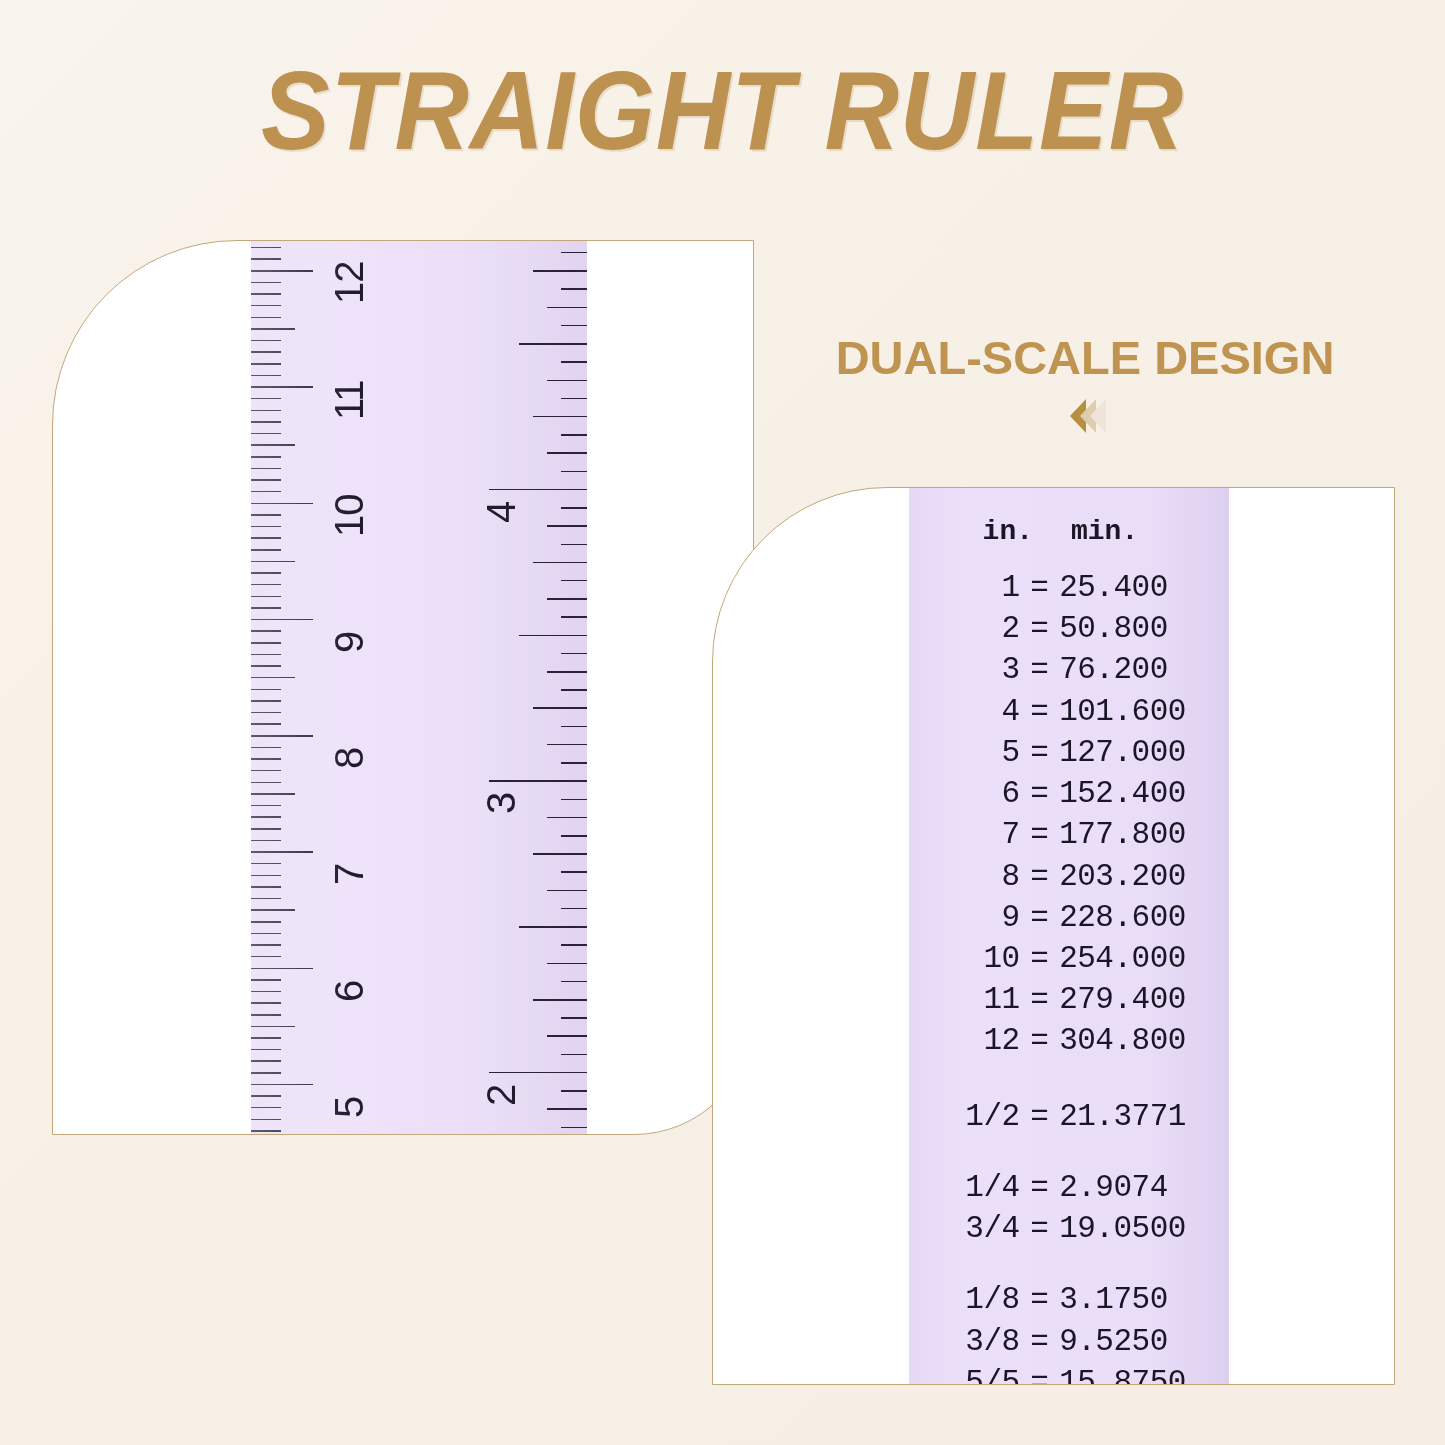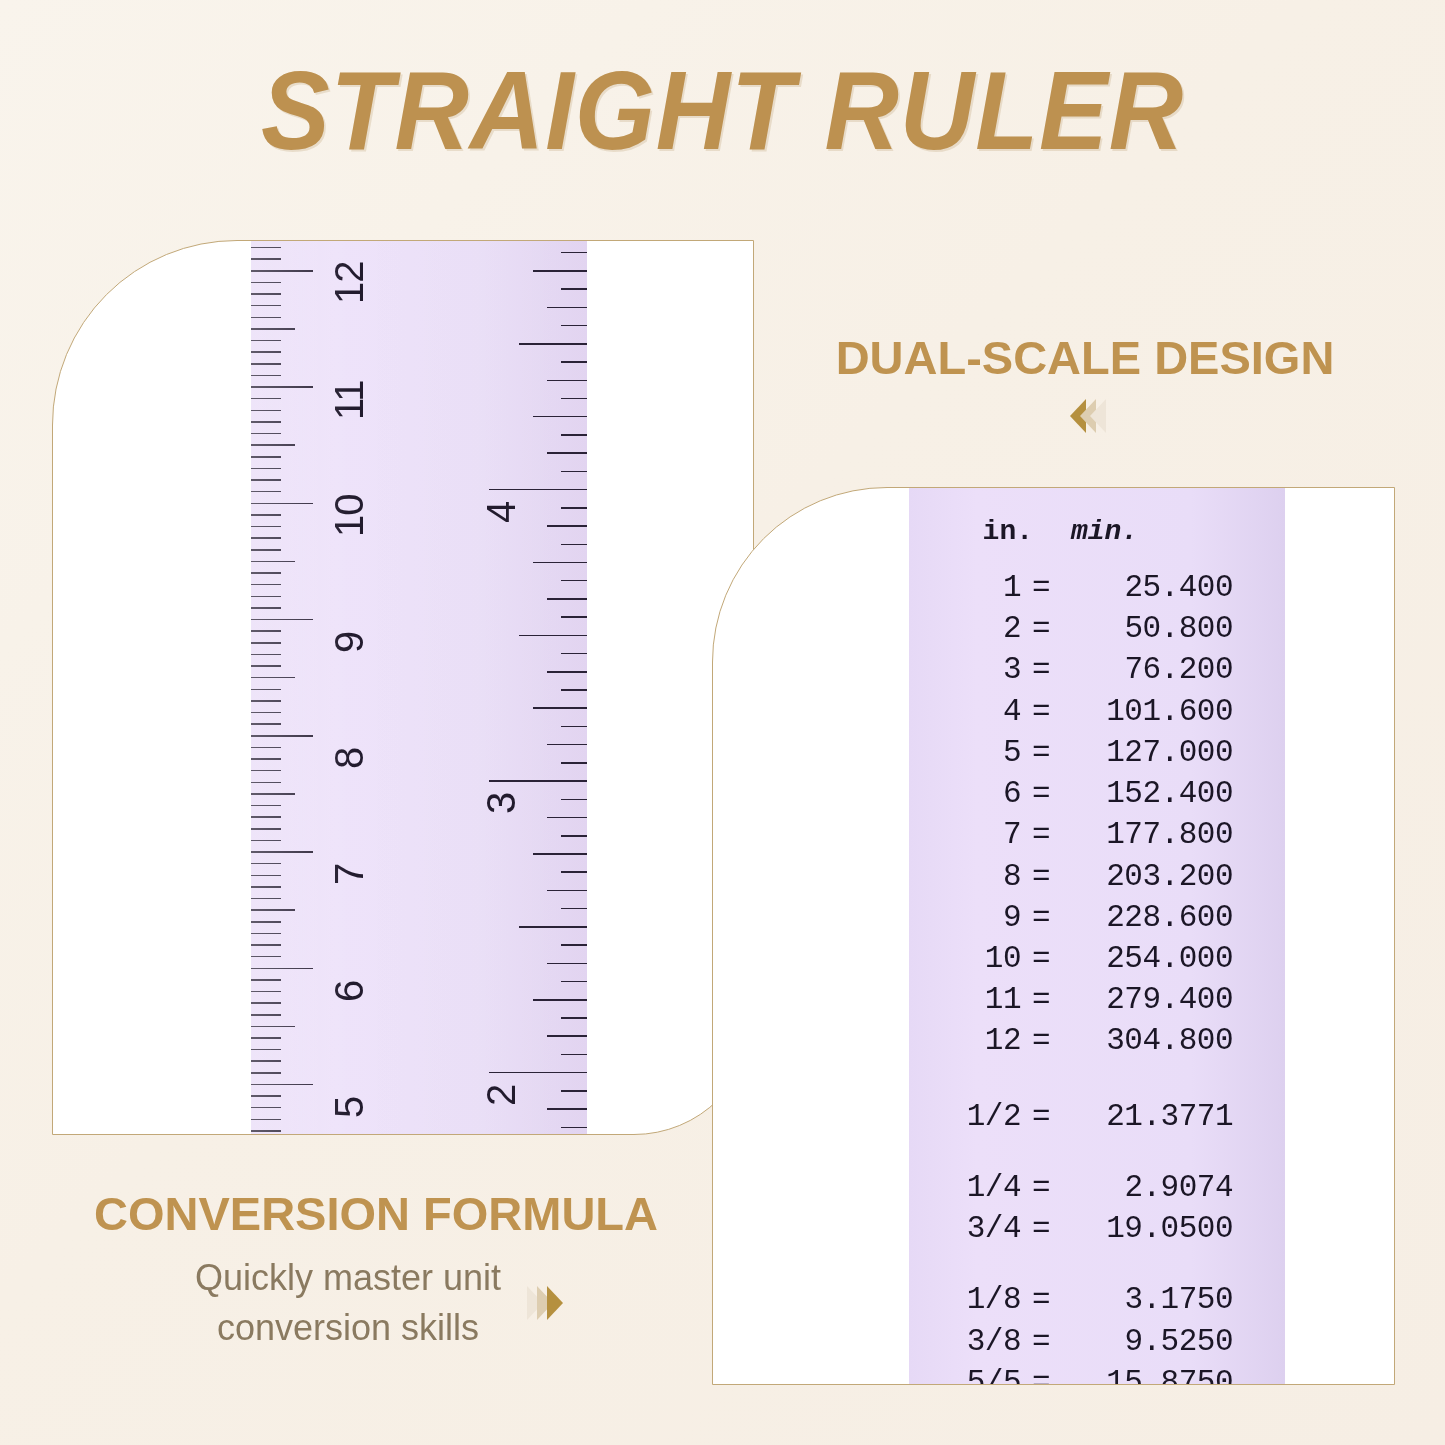--- a/index.html
+++ b/index.html
@@ -108,52 +108,52 @@
     border: 1.5px solid #c2a878;
     border-top-left-radius: 175px;
     border-bottom-left-radius: 0;
     overflow: hidden;
   }
 
   .table-strip {
     position: absolute;
     left: 196px;        
     top: 0;
-    width: 376px;
+    width: 320px;
     height: 898px;
     background: linear-gradient(90deg,#e6d9f6 0%, #ecdff9 18%, #e9ddf8 75%, #ddd0ef 100%);
   }
 
   .conv-table {
     position: absolute;
     left: 0; right: 0;
     top: 28px;
     font-family: "Liberation Mono", monospace;
     color: #1b1626;
   }
   .thead {
     display: flex;
     font-size: 28px;
     font-weight: 700;
     padding: 0 0 0 0;
     margin-bottom: 20px;
   }
   .thead .c-in  { width: 124px; text-align: right; }
   .thead .c-eq  { width: 16px; }
-  .thead .c-mm  { width: 176px; text-align: left; padding-left: 22px; font-style: italic; }
+  .thead .c-mm  { width: 176px; text-align: left; padding-left: 22px; }
 
   .trow {
     display: flex;
     font-size: 31px;
     line-height: 1.33;
     letter-spacing: -0.5px;
   }
   .trow .c-in { width: 112px; text-align: right; }
   .trow .c-eq { width: 40px; text-align: center; }
-  .trow .c-mm { width: 172px; text-align: right; }
+  .trow .c-mm { width: 172px; }
   .gap-sm { height: 34px; }
   .gap-md { height: 30px; }
 
   
   .tb-dual {
     position: absolute;
     left: 780px;
     top: 330px;
     width: 610px;
     text-align: center;
@@ -484,28 +484,14 @@
     <div class="hl">DUAL-SCALE DESIGN</div>
     <div class="sub-wrap">
       <span class="chevs">
         <span class="chev left c1"></span>
         <span class="chev left c2"></span>
         <span class="chev left c3"></span>
       </span>
     </div>
   </div>
 
-  <div class="tb-conv">
-    <div class="hl">CONVERSION FORMULA</div>
-    <div class="sub-wrap">
-      <span class="sub">
-        <span>Quickly master unit</span><br>
-        <span>conversion skills</span>
-      </span>
-      <span class="chevs">
-        <span class="chev right c3"></span>
-        <span class="chev right c2"></span>
-        <span class="chev right c1"></span>
-      </span>
-    </div>
-  </div>
 
 </div>
 
 </body></html>

